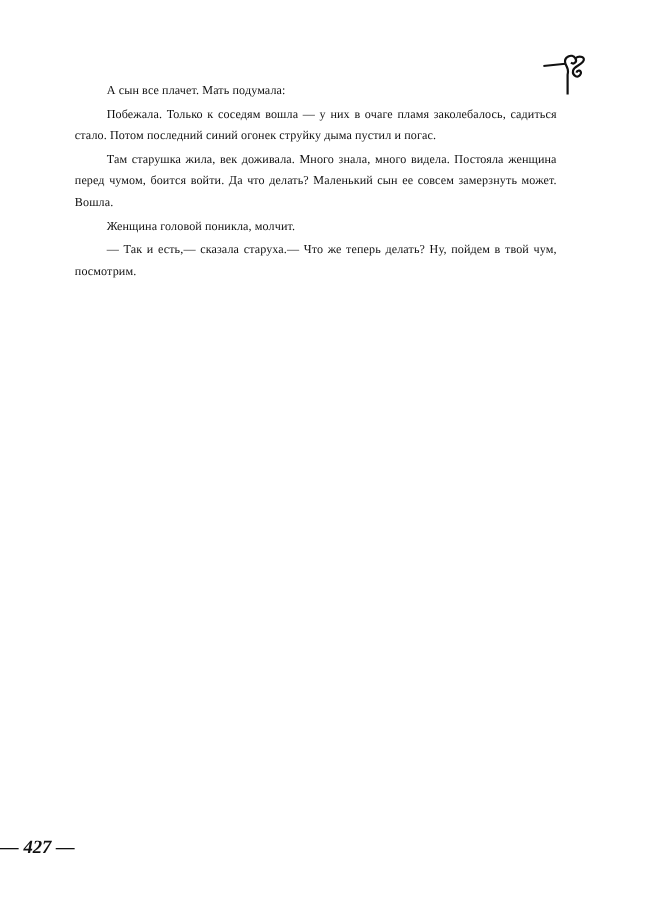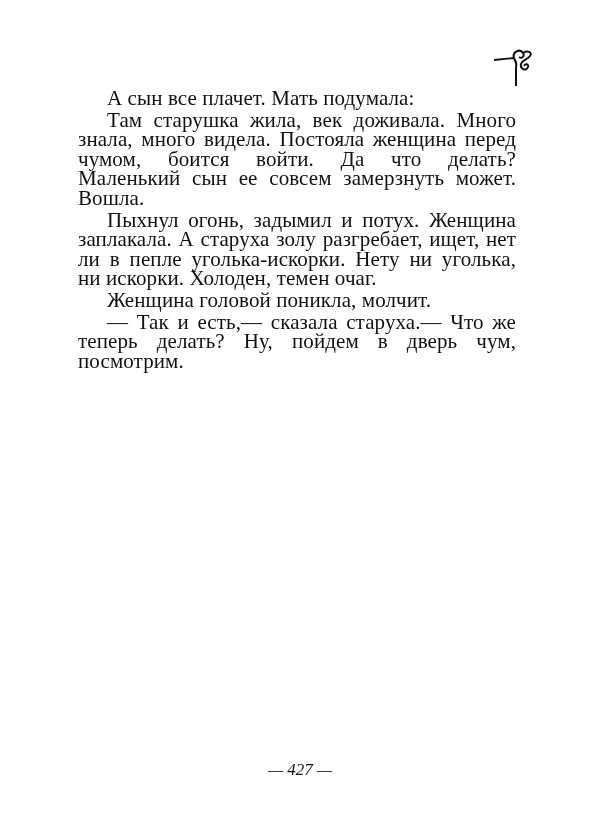--- a/index.html
+++ b/index.html
@@ -2,41 +2,40 @@
 <html><head>
 <meta charset="utf-8">
 <style>
   html, body { margin: 0; padding: 0; }
   body {
     width: 600px; height: 830px; background: #ffffff; position: relative; overflow: hidden;
     font-family: "Liberation Serif", "DejaVu Serif", serif; color: #111;
   }
   .ornament { position: absolute; left: 492px; top: 48px; width: 44px; height: 40px; }
   .text-column {
-    position: absolute; left: 78px; top: 73px; width: 438px;
-    font-size: 21px; line-height: 19.6px; text-align: justify;
+    position: absolute; left: 68px; top: 73px; width: 438px;
+    font-size: 11px; line-height: 19.6px; text-align: justify;
     letter-spacing: 0.1px;
-    margin-top: 16px;
   }
   .para { margin: 0 0 2px 0; text-indent: 29px; }
   .page-number {
-    position: absolute; left: 0; width: 600px; top: 760px; text-align: center;
-    font-style: italic; font-weight: normal; font-size: 17px;
+    position: absolute; left: 0; width: 600px; top: 760px; 
+    font-style: italic; font-weight: bold; font-size: 17px;
   }
 </style>
 </head>
 <body>
 
 <svg class="ornament" viewBox="0 0 44 40">
   <path d="M2 12 L22 10" stroke="#111" stroke-width="1.8" fill="none"></path>
   <path d="M22 10 C20 4 28 0 31 5 C33 8 30 11 27 9 M31 5 C35 2 41 4 38 8 C35 12 30 12 29 16 C28 21 34 24 36 19 C37 16 33 15 32 18" stroke="#111" stroke-width="2" fill="none"></path>
   <path d="M22 10 C24 14 25 16 24 20 L24 38" stroke="#111" stroke-width="2" fill="none"></path>
 </svg>
 
 <div class="text-column">
   <p class="para">А сын все плачет. Мать подумала:</p>
+  <p class="para">Побежала. Только к соседям вошла — у них в очаге пламя заколебалось, садиться стало. Потом последний синий огонек струйку дыма пустил и погас.</p>
   <p class="para">Там старушка жила, век доживала. Много знала, много видела. Постояла женщина перед чумом, боится войти. Да что делать? Маленький сын ее совсем замерзнуть может. Вошла.</p>
-  <p class="para">Пыхнул огонь, задымил и потух. Женщина заплакала. А старуха золу разгребает, ищет, нет ли в пепле уголька-искорки. Нету ни уголька, ни искорки. Холоден, темен очаг.</p>
   <p class="para">Женщина головой поникла, молчит.</p>
-  <p class="para">— Так и есть,— сказала старуха.— Что же теперь делать? Ну, пойдем в дверь чум, посмотрим.</p>
+  <p class="para">— Так и есть,— сказала старуха.— Что же теперь делать? Ну, пойдем в твой чум, посмотрим.</p>
 </div>
 
 <div class="page-number">— 427 —</div>
 
 </body></html>

